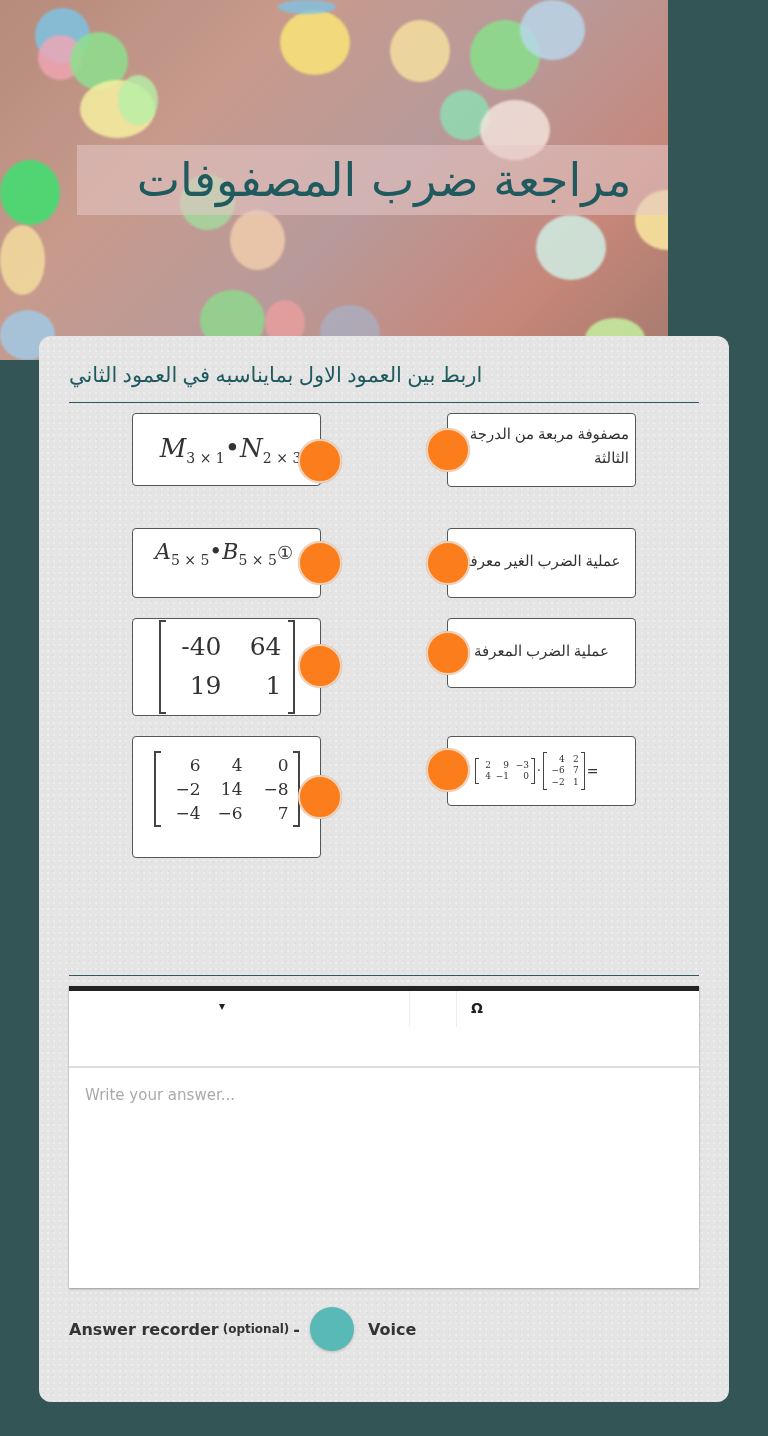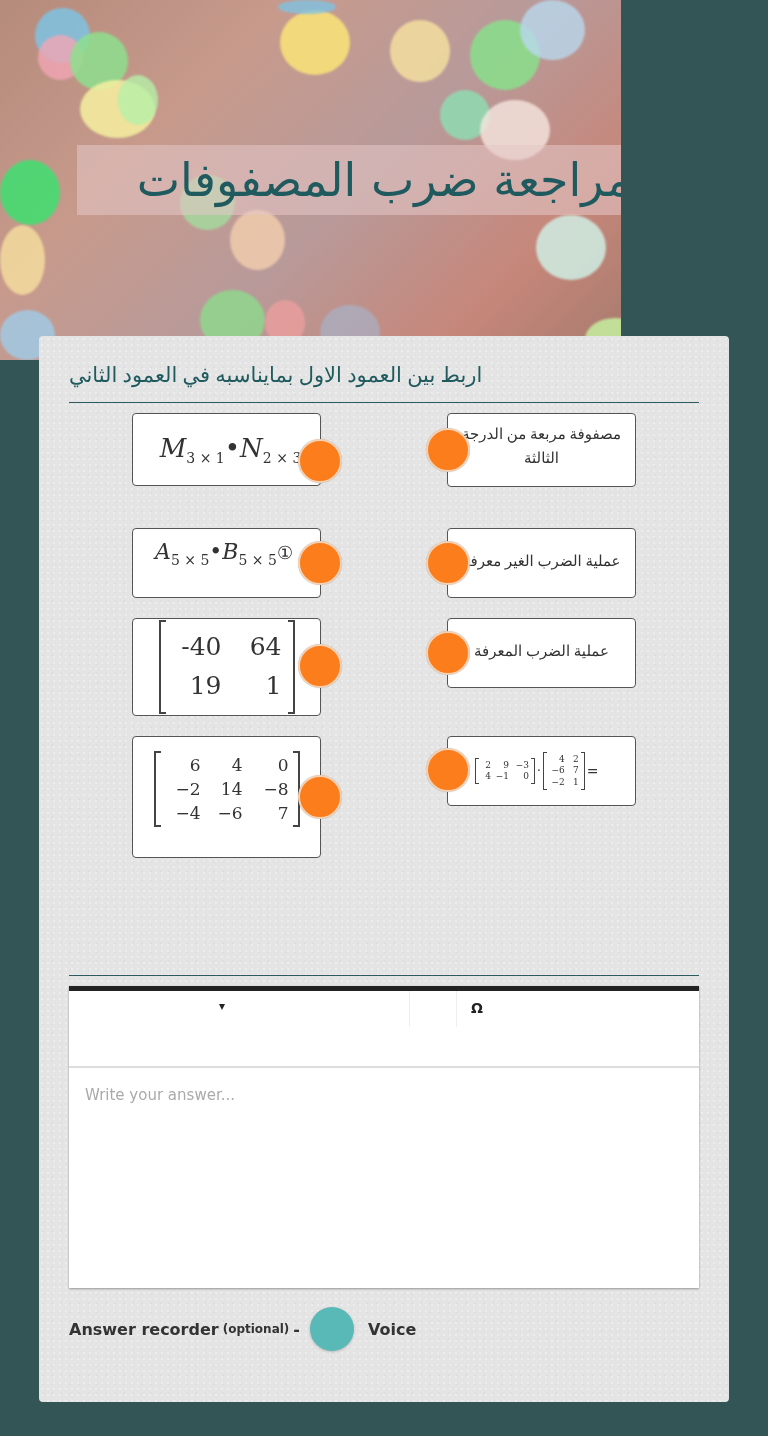--- a/index.html
+++ b/index.html
@@ -3,59 +3,59 @@
 <meta charset="utf-8">
 <style>
   * { box-sizing: border-box; margin: 0; padding: 0; }
   html, body { width: 768px; height: 1436px; overflow: hidden; }
   body {
     background: #345555;
     font-family: "DejaVu Sans", sans-serif;
     position: relative;
   }
   .header {
-    position: absolute; left: 0; top: 0; width: 621px; height: 360px;
+    position: absolute; left: 0; top: 0; width: 668px; height: 360px;
     overflow: hidden;
     background: linear-gradient(135deg, #b58b7c 0%, #c79a8c 30%, #b89a9a 55%, #c6877a 80%, #a67a6e 100%);
   }
   .bokeh { position: absolute; border-radius: 50%; filter: blur(1px); }
   .title-band {
     position: absolute; left: 77px; top: 145px; width: 614px; height: 70px;
     background: rgba(230, 200, 200, 0.55);
     display: flex; align-items: center; justify-content: center;
   }
   .title-text {
     font-family: "DejaVu Sans", sans-serif;
     font-size: 46px; color: #1f5a5e; direction: rtl; line-height: 1;
   }
   .card {
     position: absolute; left: 39px; top: 336px; width: 690px; height: 1066px;
     background: #e4e4e4;
-    border-radius: 4px;
+    border-radius: 12px;
     background-image:
       radial-gradient(rgba(255,255,255,0.35) 1px, transparent 1px),
       radial-gradient(rgba(0,0,0,0.03) 1px, transparent 1px);
     background-size: 6px 6px, 9px 9px;
   }
   .section-title {
     position: absolute; left: 30px; width: 630px;
     font-family: "Liberation Serif", serif;
     font-size: 21px; color: #1f5a5e; direction: rtl; text-align: left;
   }
   .section-rule {
     position: absolute; left: 30px; width: 630px; height: 1px; background: #2d5a5e;
   }
   .box {
     position: absolute; background: #fff; border: 1px solid #555; border-radius: 4px;
     display: flex; align-items: center; justify-content: center;
   }
   .box-math { font-family: "DejaVu Serif", serif; color: #333; }
   .box-ar {
     font-family: "Liberation Serif", serif; font-size: 15px; color: #333;
-    direction: rtl; text-align: center; line-height: 24px; padding: 0 6px;
+    direction: rtl; line-height: 24px; padding: 0 6px;
     align-items: flex-start; padding-top: 8px;
   }
   .dot {
     position: absolute; width: 44px; height: 44px; border-radius: 50%;
     background: #fb7d1c; border: 2px solid #f3d2b6;
     box-shadow: 0 0 1px rgba(0,0,0,0.3);
   }
   .sub { font-size: 14px; vertical-align: -6px; }
   .matrix { display: flex; align-items: stretch; justify-content: center; }
   .bracket-l, .bracket-r { width: 7px; border: 2.5px solid #444; }

